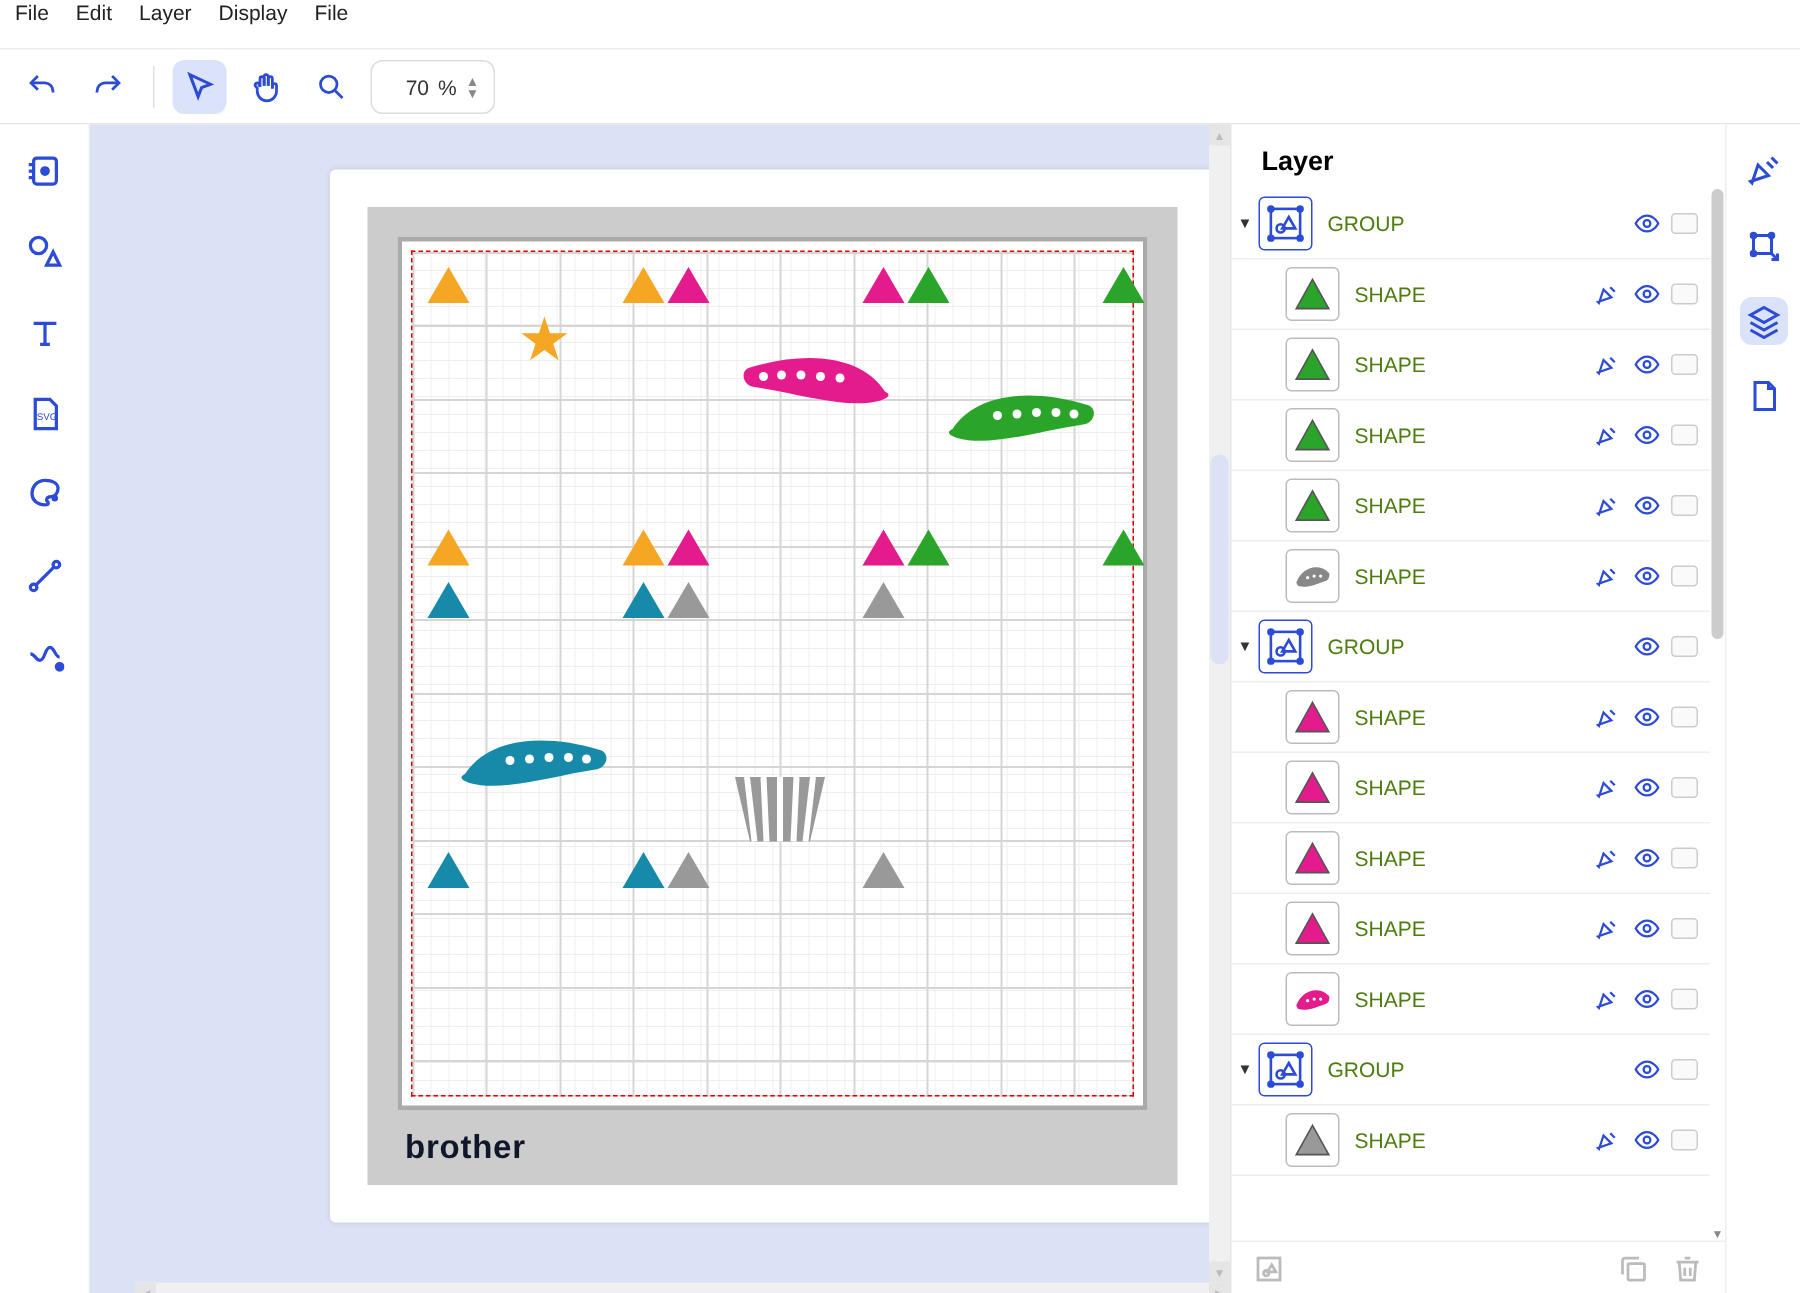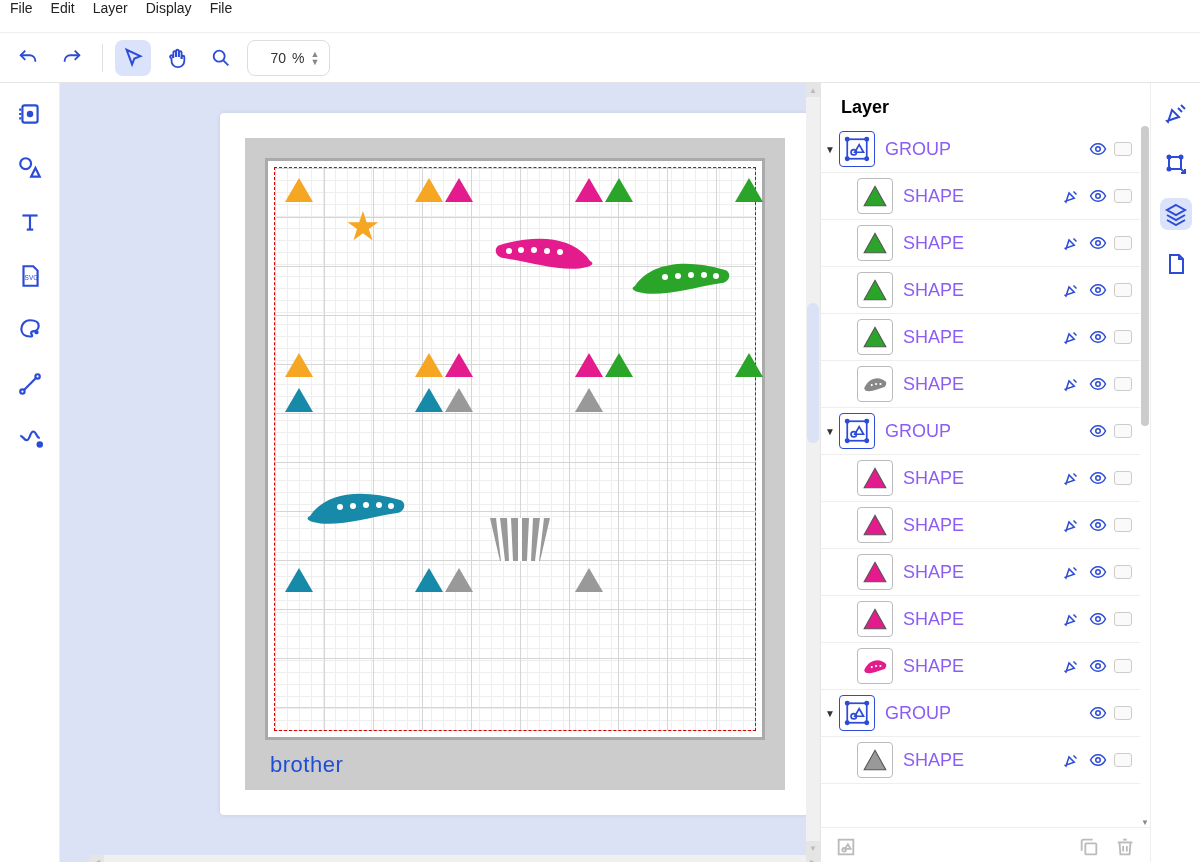--- a/index.html
+++ b/index.html
@@ -14,21 +14,21 @@
 .zoom-box .val { width:28px; text-align:right;}
 .spin { display:flex; flex-direction:column;}
 .spin span{ font-size:9px; line-height:8px; color:#888; cursor:pointer;}
 .main { display:flex; height:786px; }
 .lefttools { width:60px; background:#fff; border-right:1px solid #eee; display:flex; flex-direction:column; align-items:center; padding-top:15px; gap:22px; }
 .lefttools .lt { width:32px; height:32px; color:#2c4bd6; display:flex; align-items:center; justify-content:center;}
 .lefttools .lt svg{width:26px;height:26px;}
 .canvas-area { flex:1; background:#dce2f5; position:relative; overflow:hidden;}
 .artboard-outer { position:absolute; left:160px; top:30px; width:590px; height:702px; background:#fff; border-radius:4px; box-shadow:0 0 4px rgba(0,0,0,.1); padding:25px;}
 .mat { width:100%; height:100%; background:#ccc; padding:20px 20px 50px 20px; position:relative;}
-.brand { position:absolute; bottom:12px; left:25px; color:#1d4ed8; font-weight:normal; font-size:22px; letter-spacing:0.5px;}
+.brand { position:absolute; bottom:12px; left:25px; color:#0f172a; font-weight:bold; font-size:22px; letter-spacing:0.5px;}
 .inner-frame { width:100%; height:100%; background:#fff; border:3px solid #aaa; padding:6px;}
 .grid { width:100%; height:100%; position:relative; border:1px dashed #d00;
   background-image:
    repeating-linear-gradient(to right,#d5d5d5 0,#d5d5d5 1px, transparent 1px, transparent 49px),
    repeating-linear-gradient(to bottom,#d5d5d5 0,#d5d5d5 1px, transparent 1px, transparent 49px),
    repeating-linear-gradient(to right,#eee 0,#eee 1px, transparent 1px, transparent 12px),
    repeating-linear-gradient(to bottom,#eee 0,#eee 1px, transparent 1px, transparent 12px);
 }
 .tri { position:absolute; width:0; height:0; border-left:14px solid transparent; border-right:14px solid transparent; border-bottom:24px solid #000;}
 .star { position:absolute; color:#f5a623; font-size:40px; }
@@ -54,21 +54,21 @@
 .layer-scroll .thumb{ position:absolute; top:0; height:300px; left:1px; right:1px; background:#ccc; border-radius:4px;}
 .layer-scroll .arr{ position:absolute; left:0; right:0; text-align:center; font-size:8px; color:#888;}
 .layer-scroll .arr.t{top:0}.layer-scroll .arr.b{bottom:0}
 .group-row,.shape-row { display:flex; align-items:center; height:47px; border-bottom:1px solid #eee; padding-right:8px;}
 .group-row { padding-left:4px;}
 .shape-row { padding-left:36px;}
 .caret { width:14px; color:#333; font-size:10px; cursor:pointer;}
 .thumb-box { width:36px; height:36px; border:1px solid #2c4bd6; border-radius:4px; margin-right:10px; display:flex; align-items:center; justify-content:center; background:#fff;}
 .shape-row .thumb-box { border-color:#bbb;}
 .thumb-box svg { width:26px; height:26px;}
-.layer-label { flex:1; font-size:18px; color:#8b5cf6;}
+.layer-label { flex:1; font-size:14px; color:#4d7c0f;}
 .layer-tools { display:flex; align-items:center; gap:6px;}
 .layer-tools .eye,.layer-tools .sq,.layer-tools .pen { width:20px; height:20px; display:flex; align-items:center; justify-content:center; color:#2c4bd6;}
 .layer-tools .sq { width:18px; height:14px; border:1px solid #ccc; border-radius:3px; background:#fafafa;}
 .panel-footer { height:42px; border-top:1px solid #eee; display:flex; align-items:center; justify-content:space-between; padding:0 14px; color:#aaa;}
 .panel-footer .ft{display:flex; gap:14px;}
 .panel-footer svg{width:22px;height:22px;}
 </style>
 </head>
 <body>
 

